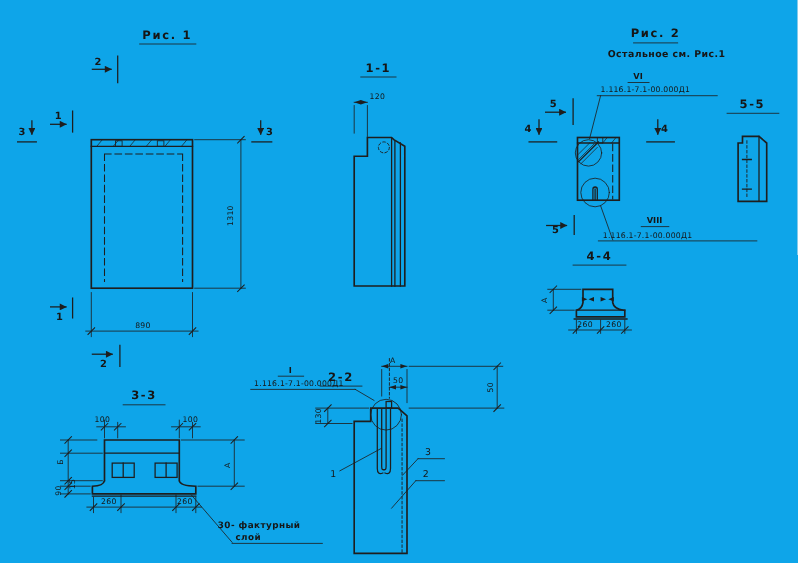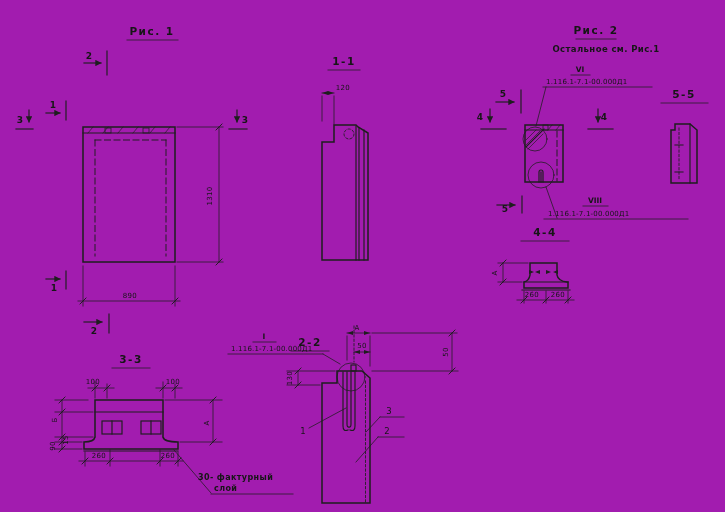--- a/index.html
+++ b/index.html
@@ -1,16 +1,16 @@
 <!DOCTYPE html>
 <html><head>
 <meta charset="utf-8">
 <style>
   html,body{margin:0;padding:0;background:#e8e8e8;}
-  #sheet{position:relative;width:725px;height:512px;background:#a21caf;overflow:hidden;
+  #sheet{position:relative;width:725px;height:512px;background:#0ea5e9;overflow:hidden;
          font-family:"DejaVu Sans",sans-serif;}
   svg{position:absolute;left:0;top:0;}
   .ln{stroke:#1e1e1e;stroke-width:1.15;fill:none;stroke-linecap:square;stroke-linejoin:miter}
   .thick{stroke-width:1.5}
   .thin{stroke-width:0.75}
   .tk{stroke-width:0.95}
   .dash{stroke-dasharray:6,3.5;stroke-width:0.95}
   .dash2{stroke-dasharray:2.2,2.2;stroke-width:0.85}
   .hatch{stroke-width:0.65}
   text{fill:#161616;font-family:"DejaVu Sans",sans-serif}

